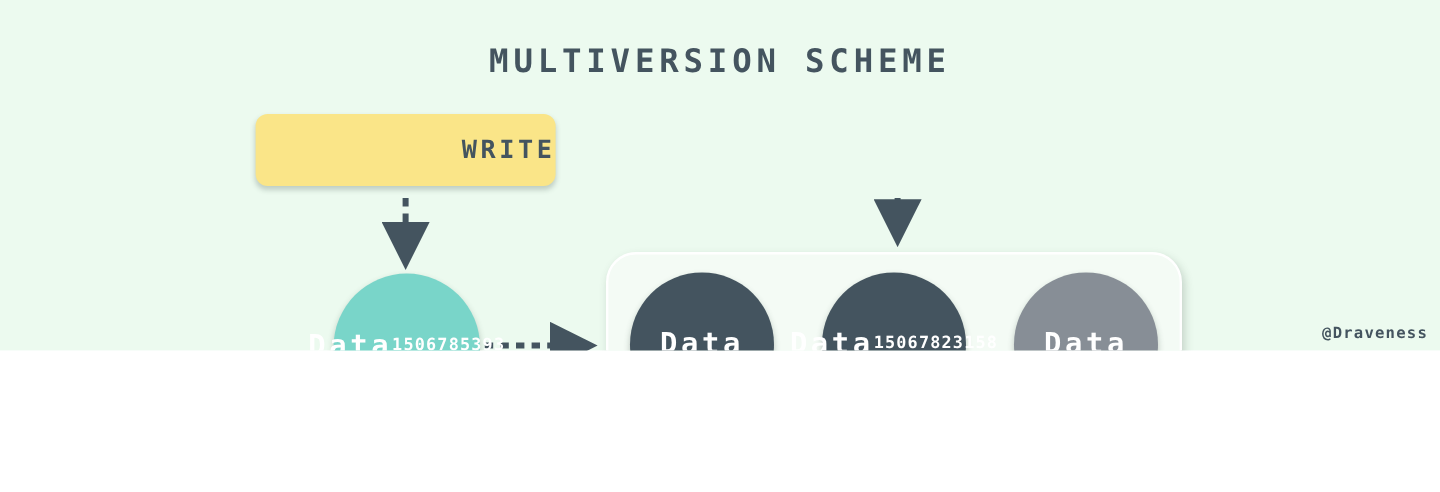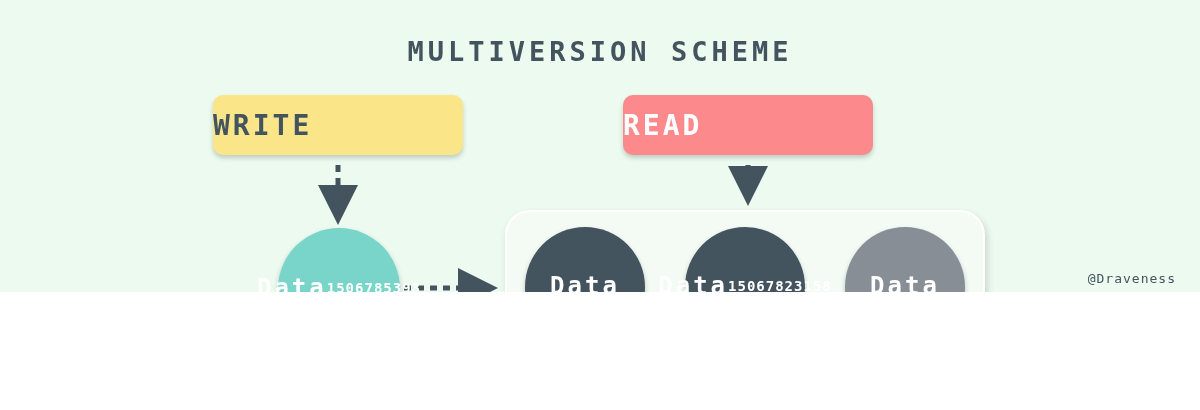--- a/index.html
+++ b/index.html
@@ -27,22 +27,22 @@
     color: var(--text-dark, #44545F);
   }
   .box {
     position: absolute;
     top: 95px;
     width: 250px;
     height: 60px;
     border-radius: 10px;
     display: flex;
     align-items: center;
-    justify-content: flex-start;
-    font-size: 28px;
+    justify-content: flex-end;
+    font-size: 21px;
     font-weight: bold;
     letter-spacing: 3px;
     box-shadow: 0 3px 4px rgba(60, 80, 70, 0.25);
   }
   .box.write {
     left: 213px;
     background: var(--write-fill, #FAE588);
     color: var(--text-dark, #44545F);
   }
   .box.read {
@@ -108,42 +108,39 @@
     width: 120px;
     height: 120px;
   }
   .circle.dark { background: var(--dark-fill, #44545F); }
   .circle.gray { background: var(--gray-fill, #878E96); }
   .store .circle.c0 { left: 18px; }
   .store .circle.c1 { left: 178px; }
   .store .circle.c2 { left: 338px; }
   .watermark {
     position: absolute;
-    right: 24px;
+    right: 10px;
     bottom: 6px;
     font-size: 13px;
-    font-weight: normal;
+    font-weight: bold;
     letter-spacing: 1px;
     color: var(--text-dark, #44545F);
   }
 </style>
 </head>
 <body>
 
 <div class="canvas">
 
   <h1 class="title">MULTIVERSION SCHEME</h1>
 
   <div class="box write">
     <span>WRITE</span>
   </div>
 
-  <div class="box read">
-    <span>READ</span>
-  </div>
 
   <svg class="arrows" width="1200" height="410">
     <defs>
       <marker id="arrowhead" markerWidth="8" markerHeight="8" refX="6" refY="4" orient="auto">
         <path d="M0,0 L8,4 L0,8 z" fill="#44545F"></path>
       </marker>
     </defs>
     <line class="dash-line" x1="338" y1="165" x2="338" y2="215" marker-end="url(#arrowhead)"></line>
     <line class="dash-line" x1="748" y1="165" x2="748" y2="196" marker-end="url(#arrowhead)"></line>
     <line class="dash-line" x1="404" y1="288" x2="488" y2="288" marker-end="url(#arrowhead)"></line>

